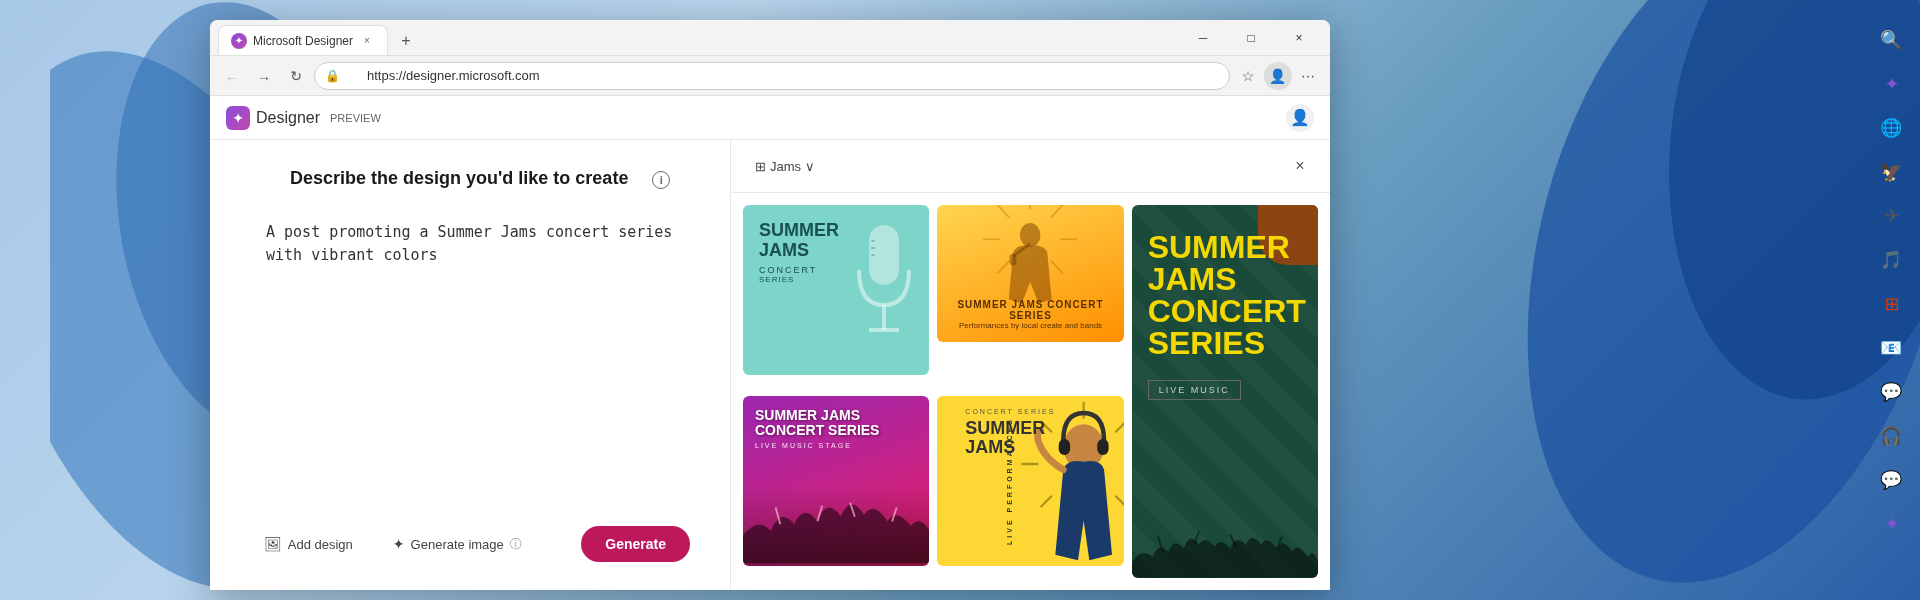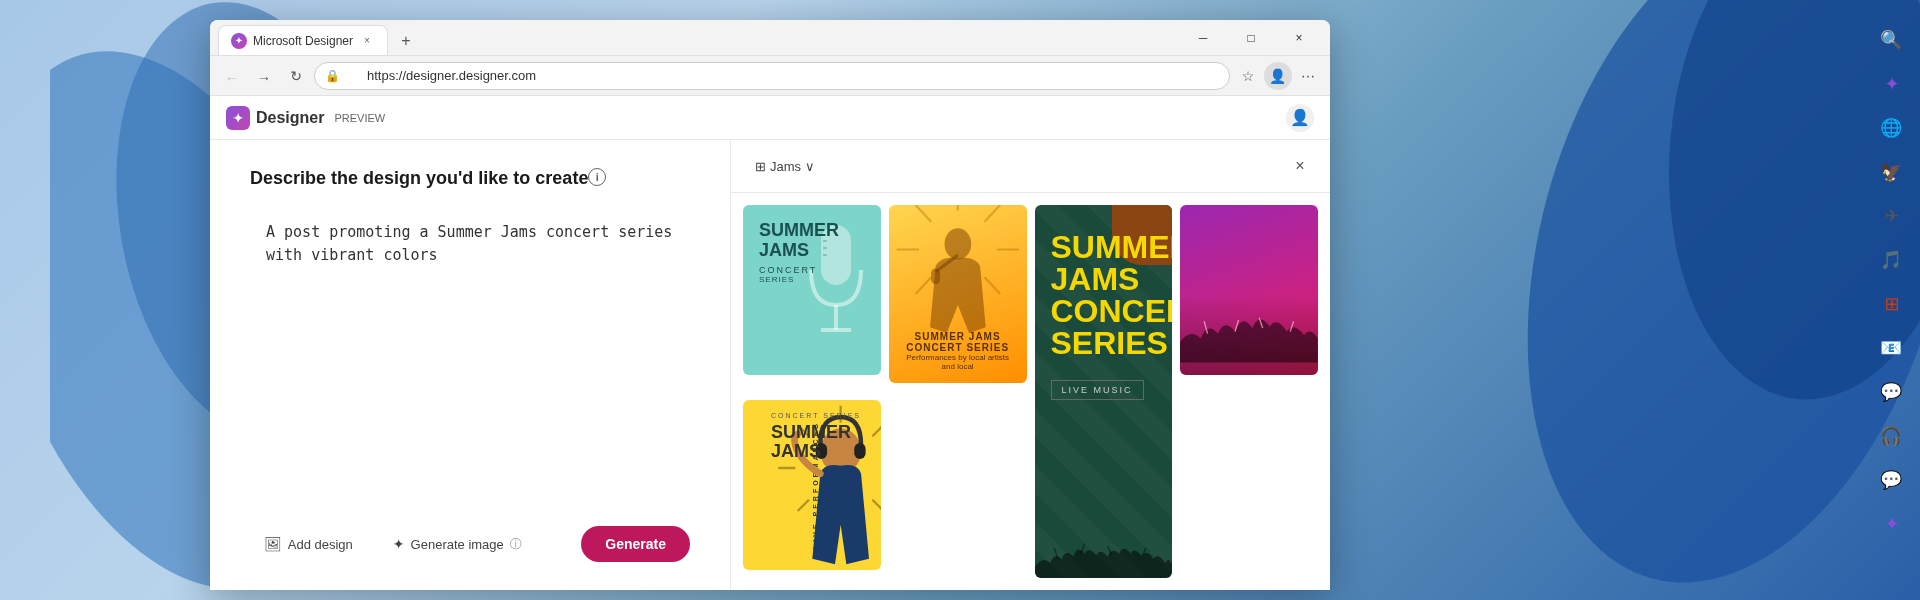--- a/index.html
+++ b/index.html
@@ -223,21 +223,21 @@
       border-radius: 6px;
       display: flex;
       align-items: center;
       justify-content: center;
       color: white;
       font-size: 14px;
     }
 
     .designer-logo-text {
       font-size: 16px;
-      font-weight: 700;
+      font-weight: 400;
       color: #333;
     }
 
     .designer-preview-badge {
       font-size: 11px;
       color: #666;
       margin-left: 4px;
       text-transform: uppercase;
     }
 
@@ -274,22 +274,23 @@
       flex-direction: column;
       background: white;
     }
 
     .describe-title {
       font-size: 18px;
       font-weight: 600;
       color: #1a1a1a;
       margin-bottom: 16px;
       display: flex;
-      align-items: flex-start;
-      gap: 0;
+      align-items: flex-end;
+      gap: 24px;
+      margin-left: 40px;
     }
 
     .info-icon {
       width: 18px;
       height: 18px;
       border-radius: 50%;
       border: 1.5px solid #666;
       display: flex;
       align-items: center;
       justify-content: center;
@@ -383,21 +384,21 @@
       align-items: center;
       justify-content: center;
       font-size: 16px;
       color: #555;
       cursor: pointer;
     }
 
     
     .designs-grid {
       display: grid;
-      grid-template-columns: repeat(4, 1fr);
+      grid-template-columns: repeat(3, 1fr);
       gap: 8px;
       padding: 12px;
       overflow-y: auto;
       flex: 1;
     }
 
     .design-card {
       border-radius: 6px;
       overflow: hidden;
       cursor: pointer;
@@ -432,21 +433,21 @@
     .card-1-sub2 {
       font-size: 8px;
       color: #1a5050;
       letter-spacing: 1px;
     }
 
     
     .card-2 {
       background: linear-gradient(160deg, #ffd54f 0%, #ff8f00 100%);
       padding: 12px;
-      height: 178px;
+      height: 137px;
       position: relative;
       overflow: hidden;
       display: flex;
       flex-direction: column;
       justify-content: flex-end;
     }
     .card-2-silhouette {
       position: absolute;
       top: 0;
       left: 0;
@@ -672,21 +673,21 @@
       <div class="win-btn close">×</div>
     </div>
   </div>
 
   <div class="address-bar">
     <div class="nav-btn disabled">←</div>
     <div class="nav-btn">→</div>
     <div class="nav-btn">↻</div>
     <div class="address-input" style="display:flex;align-items:center;cursor:text;">
       <span class="address-lock">🔒</span>
-      <span class="address-text">https://designer.designer.com</span>
+      <span class="address-text">https://designer.microsoft.com</span>
     </div>
     <div class="browser-actions">
       <div class="browser-action-btn">☆</div>
       <div class="profile-btn">👤</div>
       <div class="browser-action-btn">⋯</div>
     </div>
   </div>
 
   <div class="browser-content">
 
@@ -781,21 +782,21 @@
 
                 <ellipse cx="60" cy="35" rx="12" ry="14" fill="rgba(120,60,0,0.5)"></ellipse>
                 <path d="M40 55 Q45 45 60 48 Q75 45 80 55 L85 110 L70 115 L60 90 L50 115 L35 110 Z" fill="rgba(120,60,0,0.5)"></path>
 
                 <line x1="60" y1="45" x2="40" y2="60" stroke="rgba(120,60,0,0.5)" stroke-width="3"></line>
                 <rect x="36" y="57" width="8" height="14" rx="4" fill="rgba(120,60,0,0.5)"></rect>
               </svg>
             </div>
             <div class="card-2-text">
               <div class="card-2-title">SUMMER JAMS CONCERT SERIES</div>
-              <div class="card-2-sub">Performances by local artists and local</div>
+              <div class="card-2-sub">Performances by local create and bands</div>
             </div>
           </div>
 
           <div class="design-card card-3" style="grid-row: span 2; height: auto;">
             <div class="card-3-bg-pattern"></div>
             <div class="card-3-accent"></div>
             <div class="card-3-text">
               <div class="card-3-main-title">SUMMER<br>JAMS<br>CONCERT<br>SERIES</div>
             </div>
             <div class="card-3-label" style="margin-top:20px;">
@@ -806,20 +807,24 @@
               <path d="M0 50 L0 35 Q10 20 20 30 Q25 15 35 25 Q40 10 50 22 Q55 5 65 18 Q70 8 80 20 Q85 10 95 22 Q100 8 110 18 Q115 5 125 18 Q130 8 140 22 Q145 10 155 25 Q160 15 170 30 Q175 20 180 35 L180 50 Z" fill="rgba(0,0,0,0.5)"></path>
 
               <line x1="30" y1="25" x2="25" y2="10" stroke="rgba(0,0,0,0.4)" stroke-width="2"></line>
               <line x1="60" y1="18" x2="65" y2="5" stroke="rgba(0,0,0,0.4)" stroke-width="2"></line>
               <line x1="100" y1="20" x2="95" y2="8" stroke="rgba(0,0,0,0.4)" stroke-width="2"></line>
               <line x1="140" y1="22" x2="145" y2="10" stroke="rgba(0,0,0,0.4)" stroke-width="2"></line>
             </svg>
           </div>
 
           <div class="design-card card-4">
+            <div class="card-4-text">
+              <div class="card-4-title">SUMMER JAMS<br>CONCERT SERIES</div>
+              <div class="card-4-sub">LIVE MUSIC STAGE</div>
+            </div>
             <div class="card-4-crowd">
               <svg viewBox="0 0 200 80" xmlns="http://www.w3.org/2000/svg" style="width:100%;height:100%;">
                 <path d="M0 80 L0 50 Q15 30 30 45 Q40 20 55 38 Q65 15 80 35 Q90 8 105 30 Q115 5 130 28 Q140 12 155 35 Q165 20 180 40 Q190 28 200 45 L200 80 Z" fill="rgba(0,0,0,0.5)"></path>
                 <line x1="40" y1="38" x2="35" y2="20" stroke="rgba(255,180,200,0.7)" stroke-width="2"></line>
                 <line x1="80" y1="35" x2="85" y2="18" stroke="rgba(255,180,200,0.7)" stroke-width="2"></line>
                 <line x1="120" y1="30" x2="115" y2="15" stroke="rgba(255,180,200,0.7)" stroke-width="2"></line>
                 <line x1="160" y1="35" x2="165" y2="20" stroke="rgba(255,180,200,0.7)" stroke-width="2"></line>
               </svg>
             </div>
           </div>

